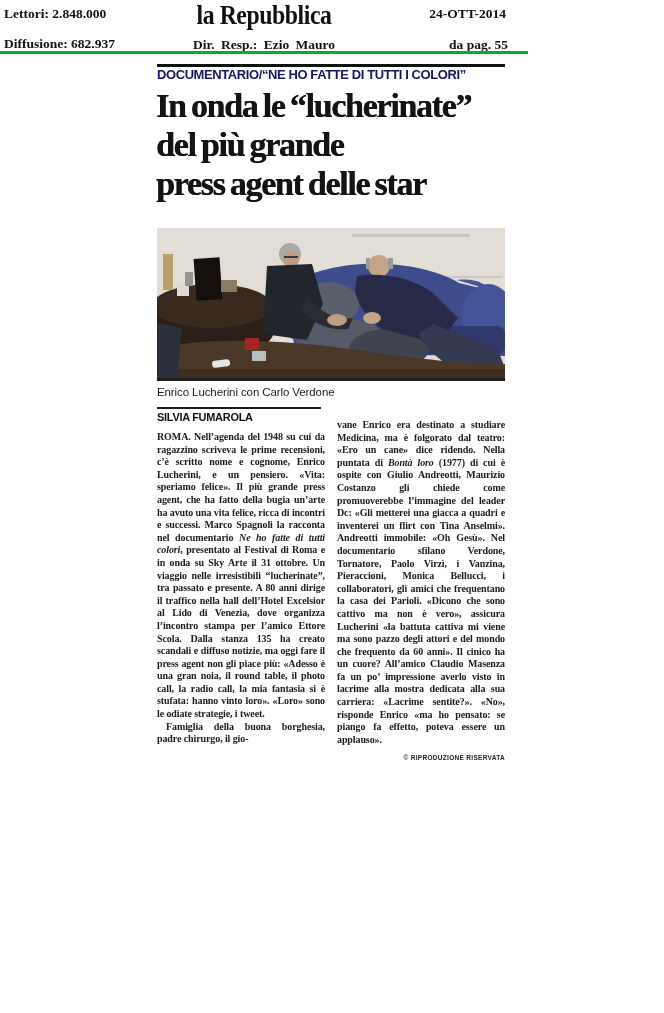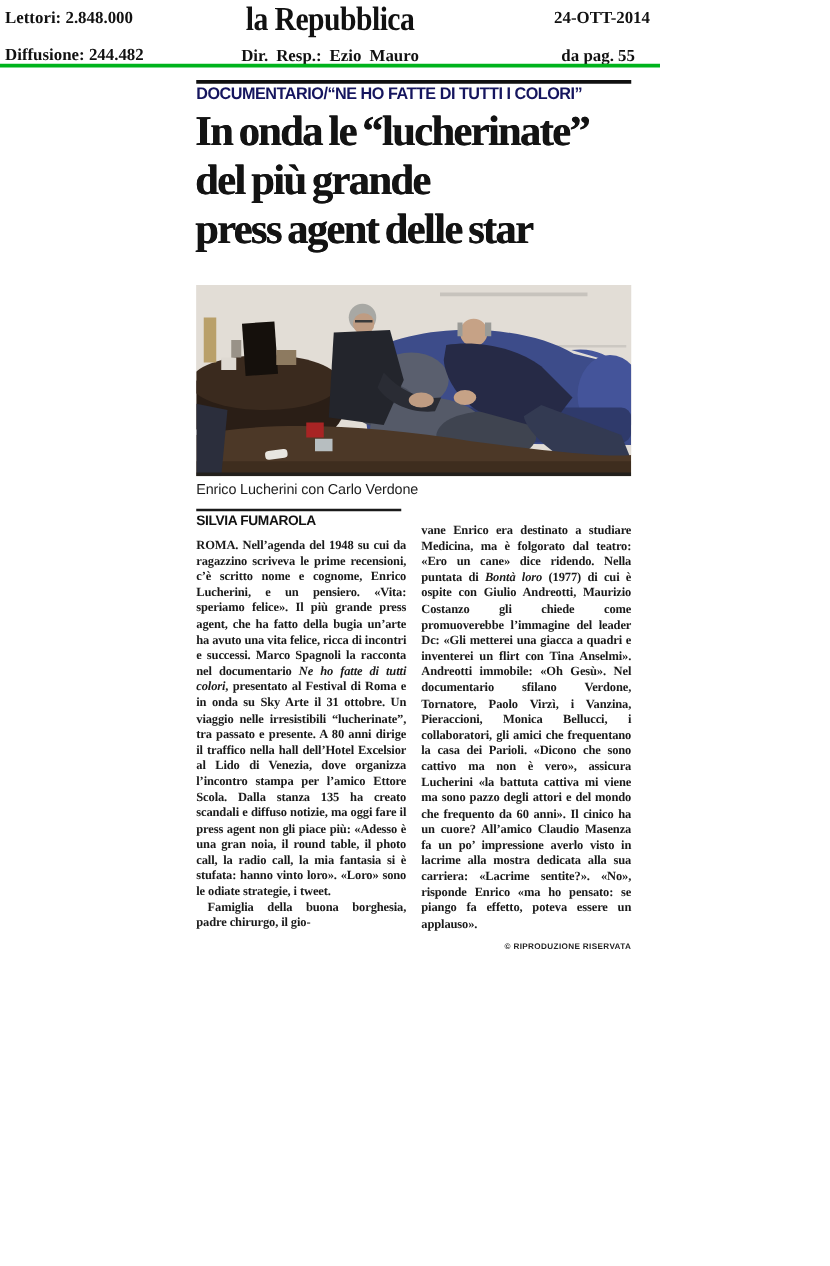--- a/index.html
+++ b/index.html
@@ -6,21 +6,21 @@
   .page{position:relative;width:528px;height:1013px;background:#ffffff;overflow:hidden;
         font-family:"Liberation Serif",serif;color:#111;}
 
   
   .hdr{position:absolute;font-weight:bold;font-size:13.5px;white-space:nowrap;}
   .hdr-readers{left:4px;top:6px;}
   .hdr-circ{left:4px;top:36px;}
   .hdr-center{left:0;right:0;text-align:center;}
   .masthead{top:0px;font-size:27px;letter-spacing:-0.5px;transform:scaleX(.88);}
   .director{top:37px;word-spacing:3px;}
-  .hdr-date{right:8px;top:6px;}
+  .hdr-date{right:22px;top:6px;}
   .hdr-page{right:20px;top:37px;}
   .green-rule{position:absolute;left:0;top:51px;width:664px;height:3px;background:var(--rule-green,#00b31c);}
 
   
   .kicker-rule{position:absolute;left:157px;top:64px;width:348px;height:2.5px;background:#101010;}
   .kicker{position:absolute;left:157px;top:67px;width:360px;
           font-family:"Liberation Sans",sans-serif;font-weight:bold;font-size:13.5px;
           color:var(--kicker-navy,#15155e);letter-spacing:-0.4px;
           transform:scaleX(.96);transform-origin:left;white-space:nowrap;}
   .headline{position:absolute;left:156px;top:86px;width:354px;
@@ -66,21 +66,21 @@
   .t-body2{left:50px;top:48px;width:44px;height:9px;}
   .t-logo{left:72px;top:50px;width:21px;height:7px;background:#e6e6e6;border:0.5px solid #9a9a9a;}
   .t-body3{left:50px;top:60px;width:44px;height:14px;}
 </style>
 </head>
 <body>
 
 <div class="page">
 
   <div class="hdr hdr-readers">Lettori: 2.848.000</div>
-  <div class="hdr hdr-circ">Diffusione: 244.482</div>
+  <div class="hdr hdr-circ">Diffusione: 682.937</div>
   <div class="hdr hdr-center masthead">la Repubblica</div>
   <div class="hdr hdr-center director">Dir. Resp.:  Ezio Mauro</div>
   <div class="hdr hdr-date">24-OTT-2014</div>
   <div class="hdr hdr-page">da pag. 55</div>
   <div class="green-rule"></div>
 
   <div class="kicker-rule"></div>
   <div class="kicker">DOCUMENTARIO/“NE HO FATTE DI TUTTI I COLORI”</div>
 
   <div class="headline">

